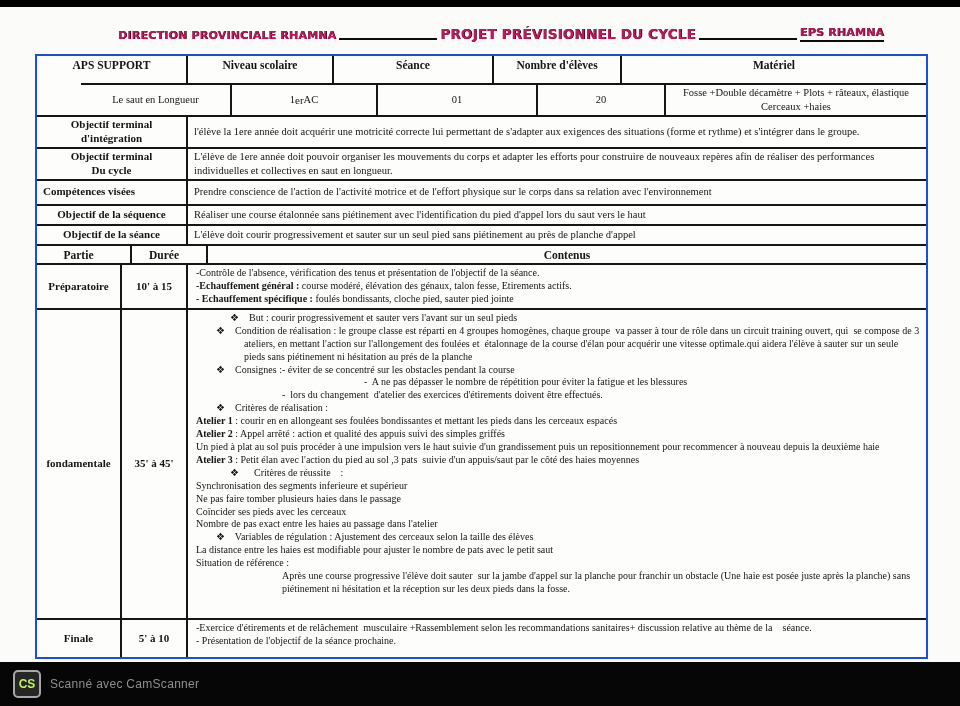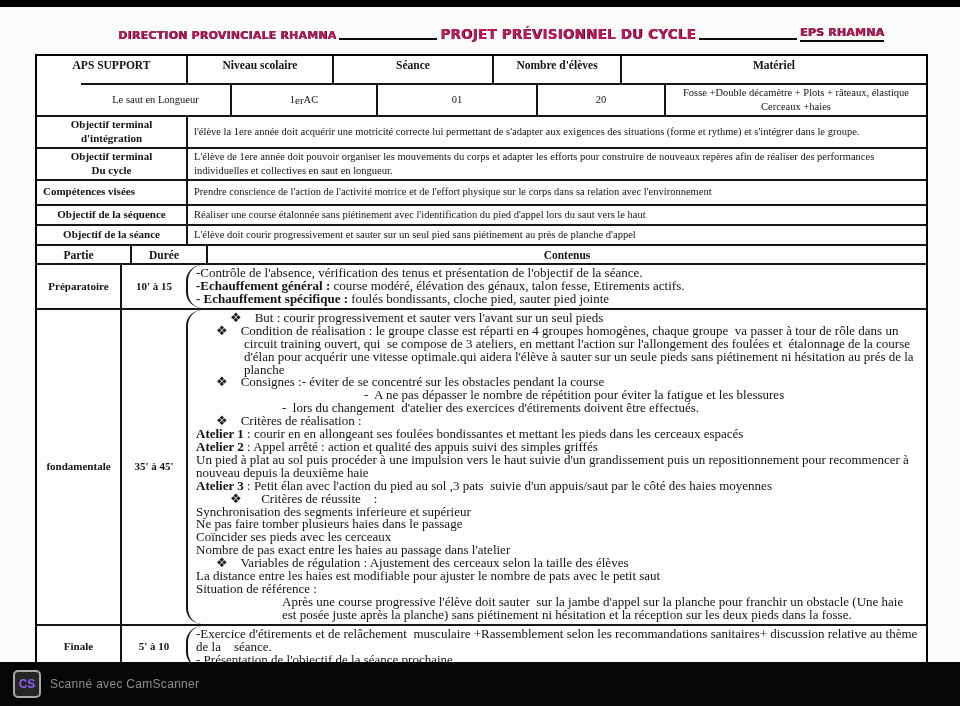--- a/index.html
+++ b/index.html
@@ -2,55 +2,55 @@
 <html><head>
 <meta charset="utf-8">
 <style>
   html,body{margin:0;padding:0;background:#ffffff;}
   .screen{position:relative;width:960px;height:706px;background:#fbfbf9;overflow:hidden;
           font-family:"Liberation Serif",serif;color:#141414;}
   .bar{position:absolute;left:0;right:0;background:#000;}
   .bar.top{top:0;height:7px;}
   .bar.bottom{bottom:0;height:44px;background:#060606;display:flex;align-items:center;}
   .watermark{display:flex;align-items:center;gap:9px;margin-left:13px;}
-  .cs-badge{width:24px;height:24px;border:2px solid #a8a8a8;border-radius:5px;color:#8b5cf6;
+  .cs-badge{width:24px;height:24px;border:2px solid #a8a8a8;border-radius:5px;color:#bef264;
             background:#262626;display:flex;align-items:center;justify-content:center;
             font:700 12px "Liberation Sans",sans-serif;}
   .cs-text{color:#8f8f8f;font:12px "Liberation Sans",sans-serif;letter-spacing:.3px;}
 
   
   .doc-header{position:absolute;top:26px;left:118px;right:76px;display:flex;align-items:flex-end;
               font-family:"DejaVu Sans",sans-serif;font-weight:900;color:#be185d;}
   .doc-header .h-label{text-shadow:.6px 0 0 #0c0c0c;letter-spacing:.2px;white-space:nowrap;}
   .h-left{font-size:11px;}
   .h-center{font-size:13.5px;}
   .h-right{font-size:11px;border-bottom:2px solid #0c0c0c;padding-bottom:1px;text-align:right;}
   .h-fill{flex:1;border-bottom:2px solid #0c0c0c;margin:0 3px 2px 3px;min-width:40px;}
 
   
-  .doc-table{position:absolute;left:35px;right:32px;top:54px;border:2px solid #000000;background:#fdfdfc;}
+  .doc-table{position:absolute;left:35px;right:32px;top:54px;border:2px solid #1d4ed8;background:#fdfdfc;}
   .row{display:grid;border-top:2px solid #161616;}
   .row:first-child{border-top:none;}
   .g5{grid-template-columns:149px 146px 160px 128px 1fr;}
   .g2{grid-template-columns:149px 1fr;}
   .g3{grid-template-columns:83px 66px 1fr;}
   .cell{border-left:2px solid #161616;padding:1px 6px;font-size:10.5px;line-height:1.28;min-width:0;}
   .cell:first-child{border-left:none;}
   .lbl{font-weight:bold;display:flex;align-items:center;justify-content:center;text-align:center;
        white-space:pre-line;font-size:11px;line-height:1.25;}
   .lbl.left{justify-content:flex-start;text-align:left;}
   .val{display:flex;align-items:center;justify-content:center;text-align:center;}
   .val.col{flex-direction:column;line-height:1.3;}
   .hdr{font-weight:bold;display:flex;justify-content:center;align-items:flex-start;
        padding-top:2px;font-size:11.5px;text-align:center;}
   .txt{display:flex;align-items:center;text-align:left;}
   .r1{min-height:27px;} .r2{min-height:30px;margin-left:44px;} .r3{min-height:30px;} .r4{min-height:28px;}
   .r5{min-height:23px;} .r6{min-height:18px;} .r7{min-height:18px;} .r8{min-height:16px;gap:10px;}
   .r9{min-height:40px;} .r10{min-height:308px;} .r11{min-height:37px;}
-  .content{display:block;padding-top:2px;padding-bottom:2px;font-size:13px;line-height:12.9px;border-radius:16px;}
+  .content{display:block;padding-top:2px;padding-bottom:2px;font-size:10px;line-height:12.9px;}
   .line{white-space:pre-wrap;}
   .line .b{font-weight:bold;}
   .i0{padding-left:2px;}
   .i1{padding-left:36px;}
   .i2{padding-left:88px;}
   .i3{padding-left:170px;}
   .hang{padding-left:50px;text-indent:-28px;}
   sup{font-size:11px;}
 </style>
 </head>

